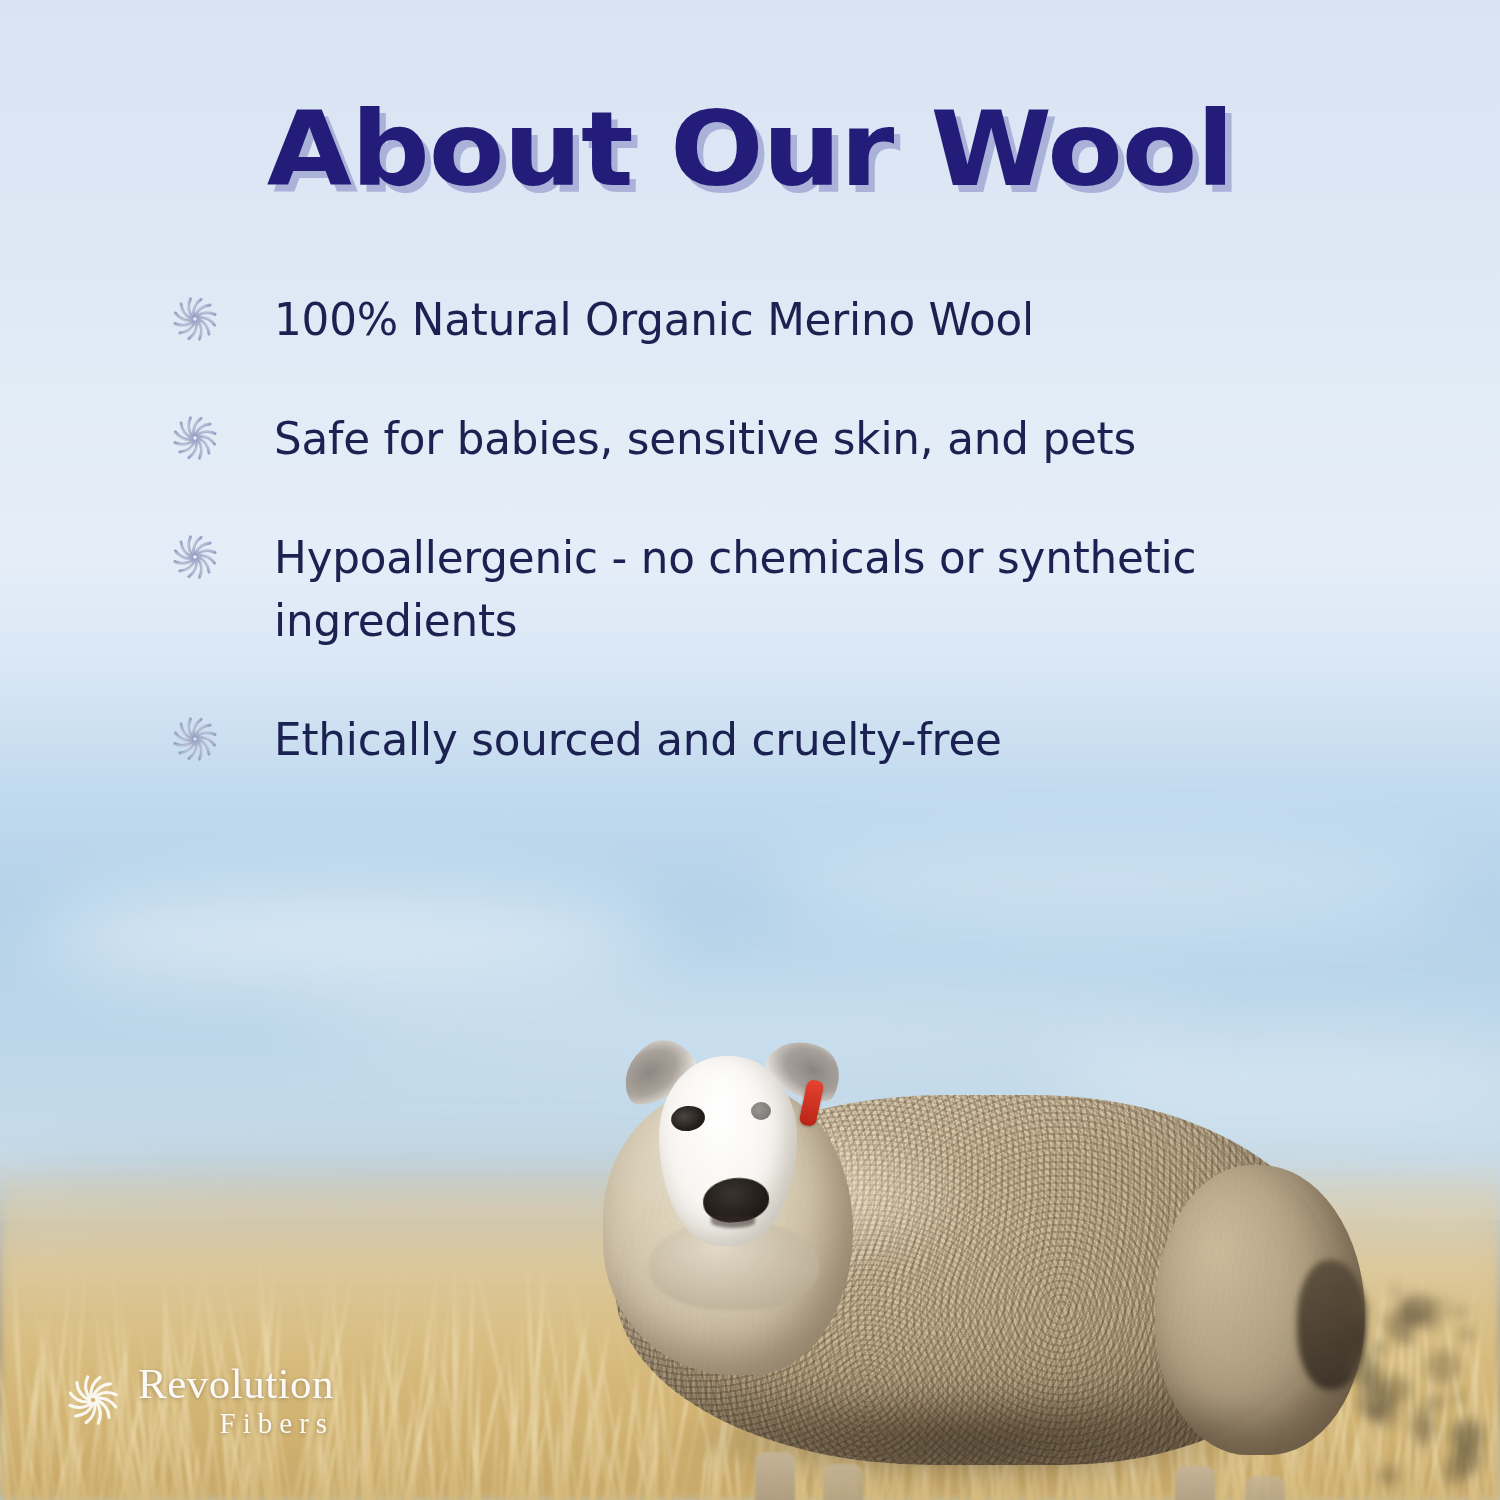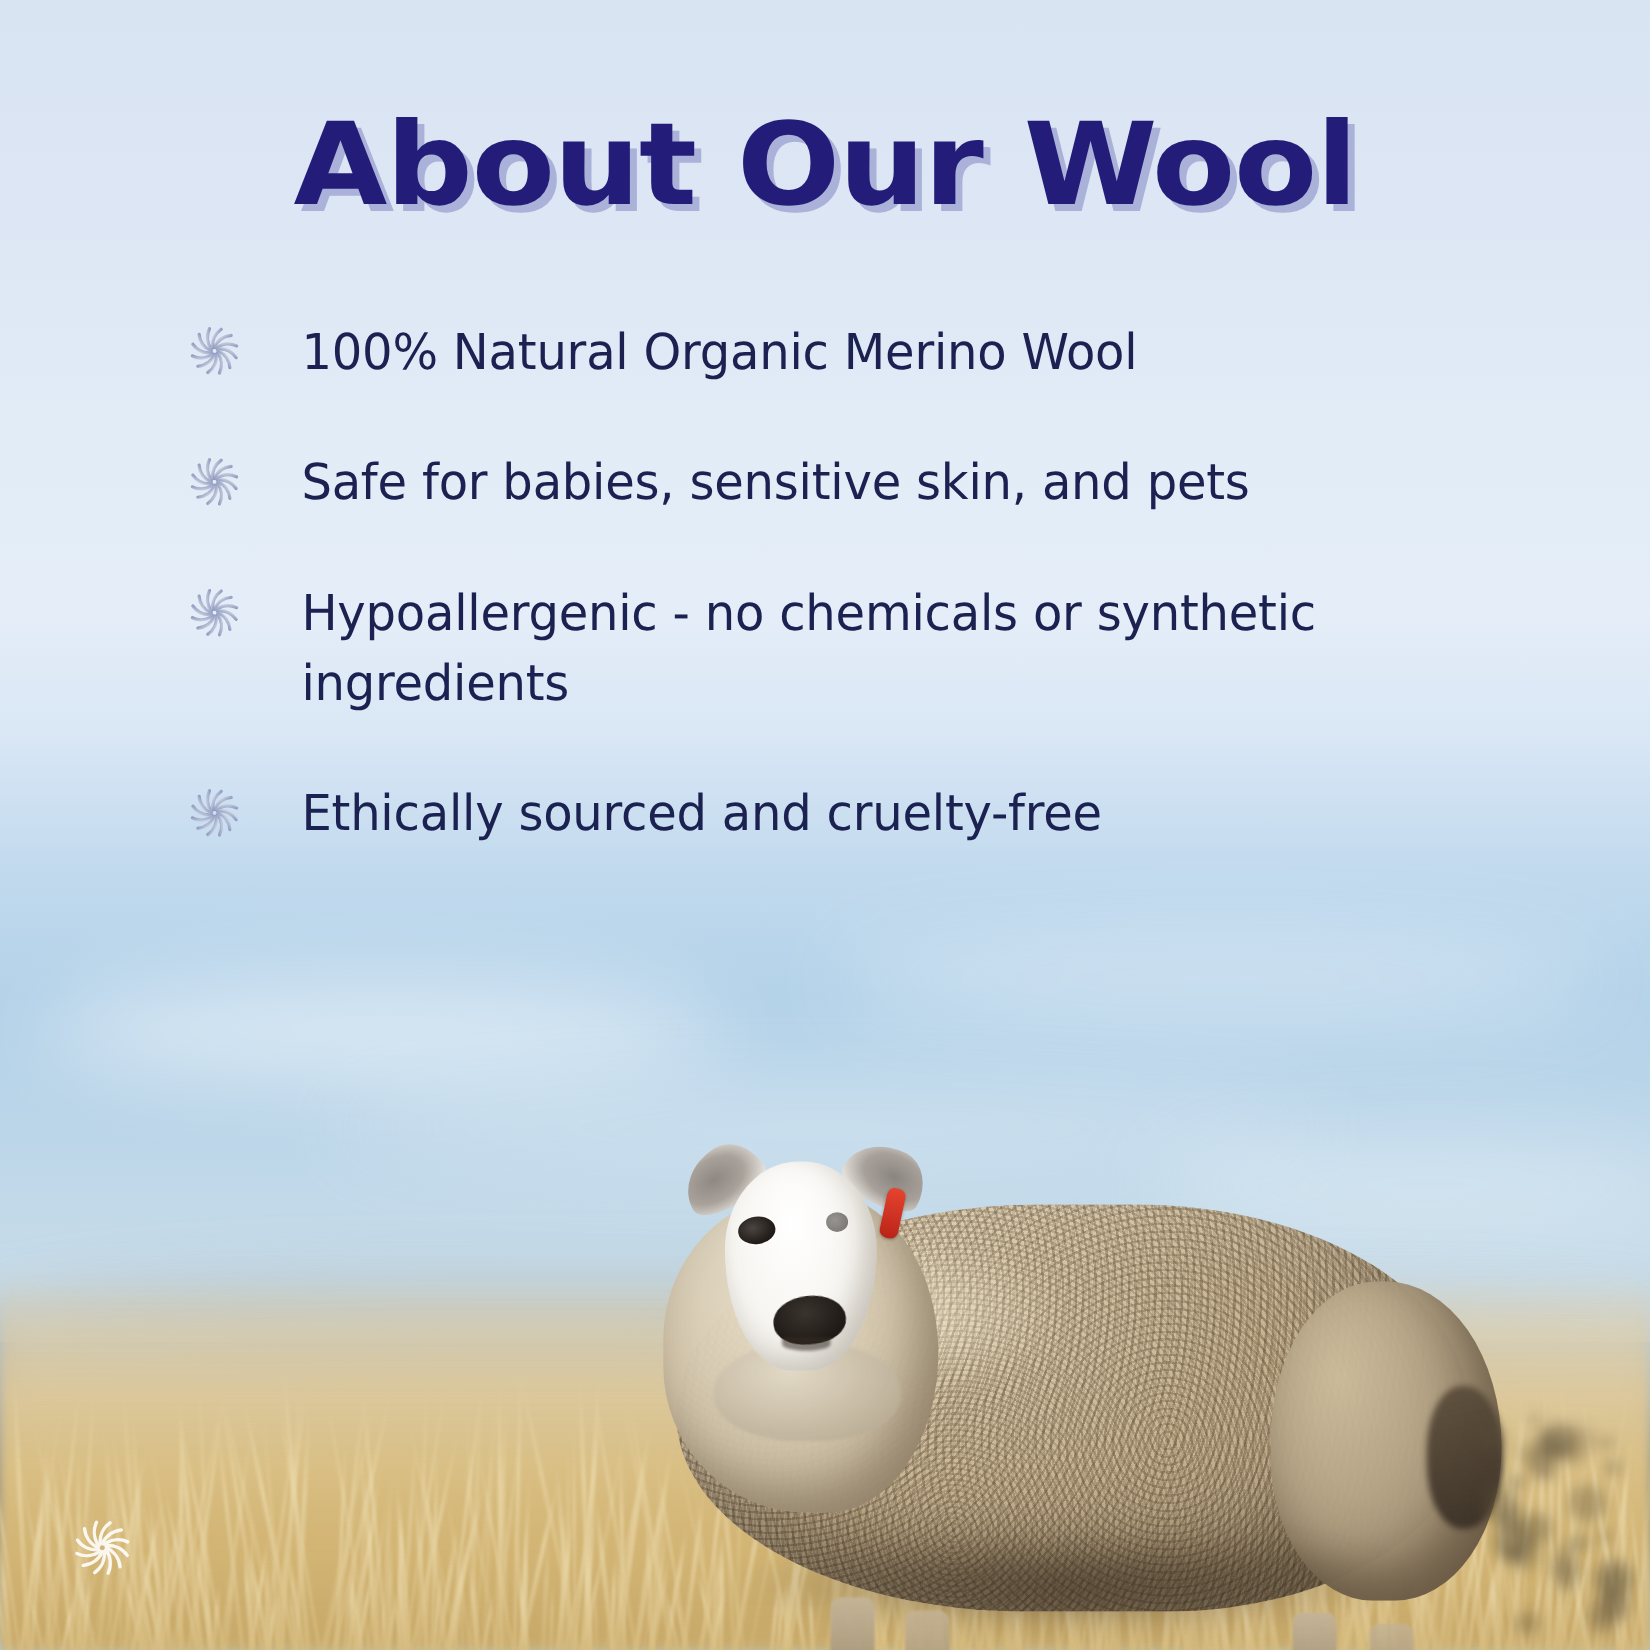--- a/index.html
+++ b/index.html
@@ -1081,15 +1081,19 @@
             <path d="M0,-6 A34,34 0 0 1 28,-26" transform="rotate(180)"></path>
             <path d="M0,-6 A34,34 0 0 1 28,-26" transform="rotate(210)"></path>
             <path d="M0,-6 A34,34 0 0 1 28,-26" transform="rotate(240)"></path>
             <path d="M0,-6 A34,34 0 0 1 28,-26" transform="rotate(270)"></path>
             <path d="M0,-6 A34,34 0 0 1 28,-26" transform="rotate(300)"></path>
             <path d="M0,-6 A34,34 0 0 1 28,-26" transform="rotate(330)"></path>
           </g>
         </g>
       </svg>
     </span>
+    <span class="logo-words">
+      <span class="logo-rev">Revolution</span>
+      <span class="logo-fib">Fibers</span>
+    </span>
   </div>
 
 </div>
 
 </body></html>

